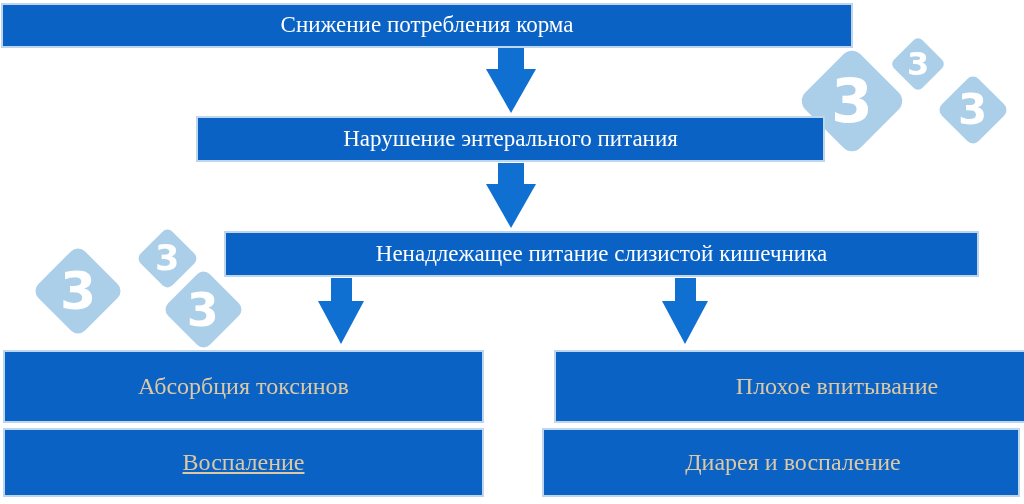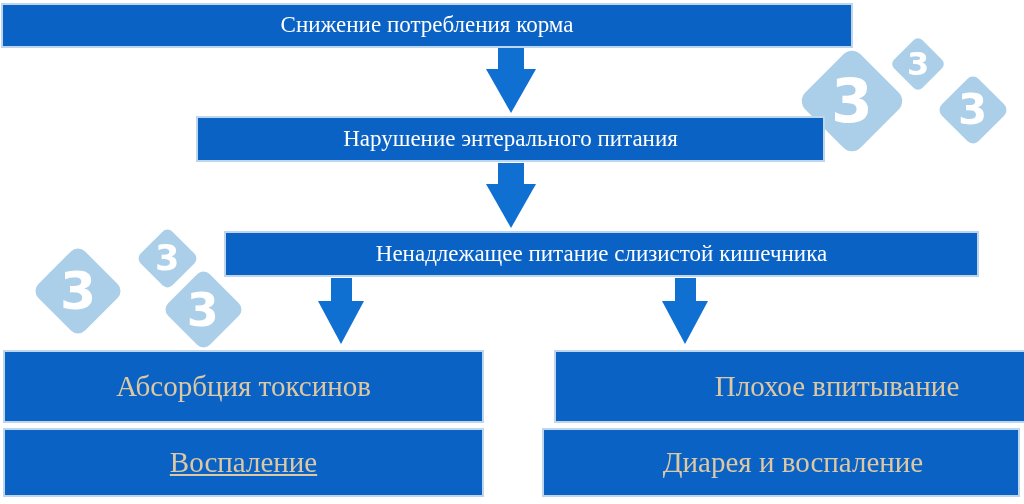--- a/index.html
+++ b/index.html
@@ -9,21 +9,21 @@
     font-family:"Liberation Serif", serif;
   }
   .box {
     position:absolute; box-sizing:border-box;
     background:#0b62c5; border:2px solid #bdd6ee;
     display:flex; align-items:center; justify-content:center;
     text-align:center; z-index:2;
   }
   .box .lbl { display:block; line-height:1.15; }
   .box.white-text { color:#ffffff; font-size:23px; }
-  .box.cream-text { color:#dcc9a4; font-size:29px; }
+  .box.cream-text { color:#dcc9a4; font-size:24px; }
 
   #box-level1 { left:1px;   top:3px;   width:852px; height:45px; }
   #box-level2 { left:196px; top:116px; width:629px;  height:46px; }
   #box-level3 { left:196px; top:231px; width:755px;  height:46px;margin-left:28px; }
   #box-left-top     { left:3px;   top:350px; width:481px; height:73px; }
   #box-left-bottom  { left:3px;   top:428px; width:481px; height:69px;text-decoration:underline; }
   #box-right-top    { left:542px; top:350px; width:566px; height:73px;margin-left:12px; }
   #box-right-bottom { left:542px; top:428px; width:478px; height:69px;padding-left:24px; }
 
   .arrow { position:absolute; z-index:1; display:flex; flex-direction:column; align-items:center; }

